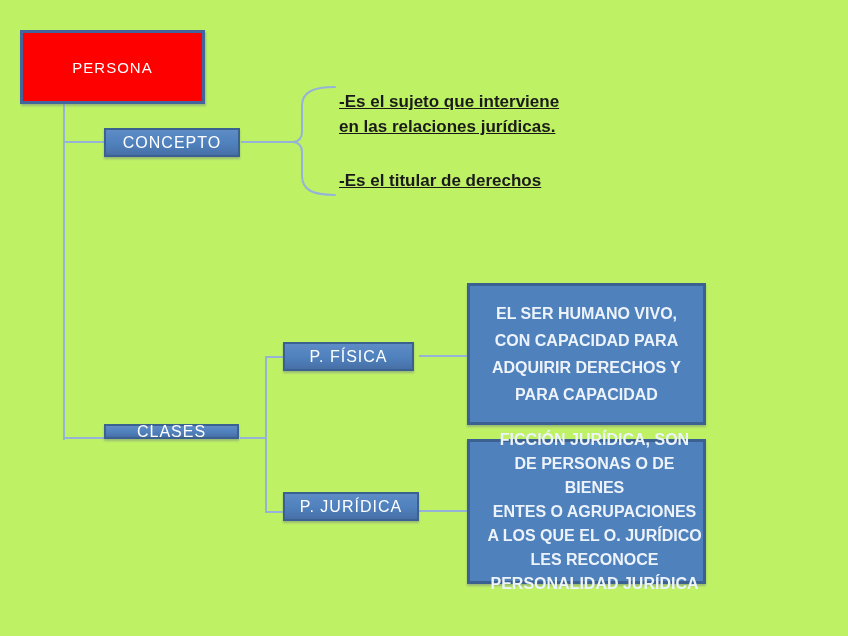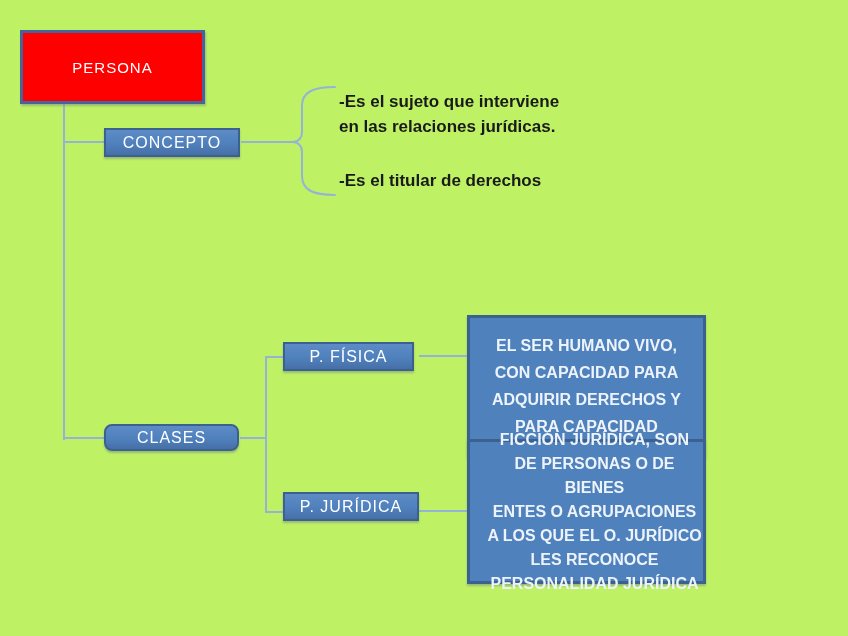--- a/index.html
+++ b/index.html
@@ -50,21 +50,21 @@
   }
   .def-node {
     background: var(--node-fill);
     border: 3px solid var(--node-border);
     flex-direction: column;
     font-weight: bold;
     font-size: 16px;
     color: var(--text-light);
     box-shadow: 0 2px 2px rgba(110,120,135,0.45);
   }
-  .def-node.wide-lines  { line-height: 27px; margin-top: 32px; }
+  .def-node.wide-lines  { line-height: 27px; }
   .def-node.tight-lines { line-height: 24px; }
 
   .notes {
     position: absolute;
     font-weight: bold;
     color: var(--text-dark);
     font-size: 17px;
     line-height: 25px;
     white-space: nowrap;
   }
@@ -99,33 +99,33 @@
   </svg>
 
   <div class="node root-node" style="left:20px;  top:30px;  width:185px; height:74px;">
     <span>PERSONA</span>
   </div>
 
   <div class="node label-node" style="left:104px; top:128px; width:136px; height:29px;">
     <span>CONCEPTO</span>
   </div>
 
-  <div class="node label-node" style="left:104px; top:424px; width:135px; height:27px;border-radius:8px;">
+  <div class="node label-node" style="left:104px; top:424px; width:135px; height:15px;">
     <span>CLASES</span>
   </div>
 
   <div class="node label-node" style="left:283px; top:342px; width:131px; height:29px;">
     <span>P. FÍSICA</span>
   </div>
 
   <div class="node label-node" style="left:283px; top:492px; width:136px; height:29px;">
     <span>P. JURÍDICA</span>
   </div>
 
-  <div class="notes" style="left:339px; top:89px;">
+  <div class="notes" style="left:339px; top:89px;text-decoration:underline;">
     <div>-Es el sujeto que interviene</div>
     <div>en las relaciones jurídicas.</div>
     <div class="gap">-Es el titular de derechos</div>
   </div>
 
   <div class="node def-node wide-lines" style="left:467px; top:283px; width:239px; height:142px;">
     <div>EL SER HUMANO VIVO,</div>
     <div>CON CAPACIDAD PARA</div>
     <div>ADQUIRIR DERECHOS Y</div>
     <div>PARA CAPACIDAD</div>

